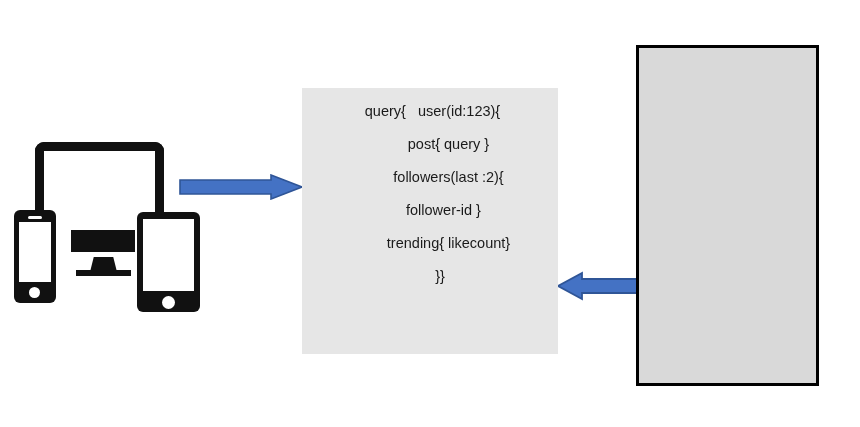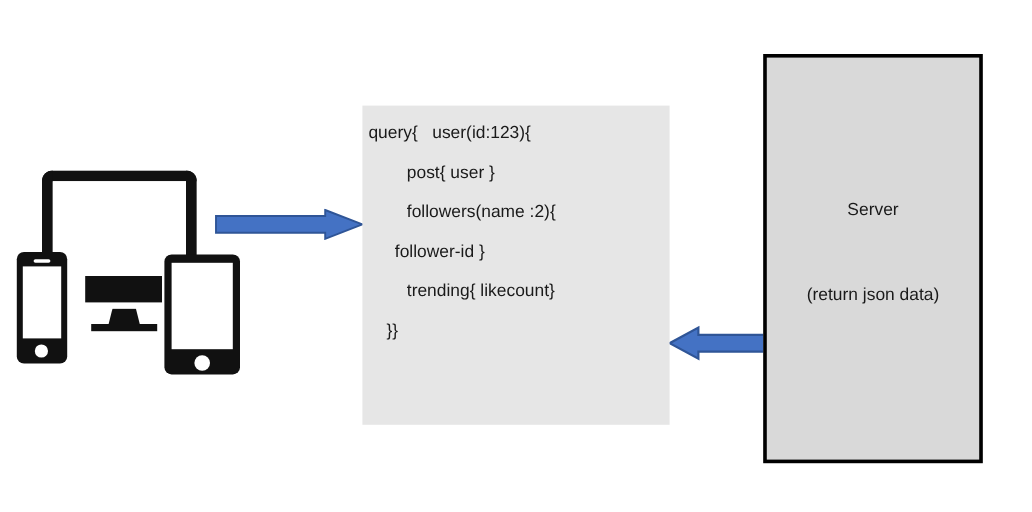--- a/index.html
+++ b/index.html
@@ -162,20 +162,21 @@
     background: #E6E6E6;
     box-sizing: border-box;
     padding-top: 7px;
   }
   .query-line {
     color: #1a1a1a;
     font-size: 14.5px;
     line-height: 33px;
     white-space: pre;
     font-family: "Liberation Sans", sans-serif;
+    text-align: center;
   }
   .ind-0 { padding-left: 5px; }
   .ind-1 { padding-left: 37px; }
   .ind-2 { padding-left: 27px; }
   .ind-close { padding-left: 20px; }
 
   
   .server-box {
     position: absolute;
     left: 636px;
@@ -238,25 +239,23 @@
   </div>
 
   <div class="arrow-left">
     <svg viewBox="0 0 81 30" preserveAspectRatio="none">
       <polygon points="80,8 25,8 25,2 1,15 25,28 25,22 80,22" fill="#4472C4" stroke="#2F5597" stroke-width="1.8" stroke-linejoin="miter"></polygon>
     </svg>
   </div>
 
   <div class="query-box">
     <div class="query-line ind-0">query{   user(id:123){</div>
-    <div class="query-line ind-1">post{ user }</div>
-    <div class="query-line ind-1">followers(name :2){</div>
+    <div class="query-line ind-1">post{ query }</div>
+    <div class="query-line ind-1">followers(last :2){</div>
     <div class="query-line ind-2">follower-id }</div>
     <div class="query-line ind-1">trending{ likecount}</div>
     <div class="query-line ind-close">}}</div>
   </div>
 
   <div class="server-box">
-    <div class="server-title">Server</div>
-    <div class="server-sub">(return json data)</div>
   </div>
 
 </div>
 
 </body></html>

